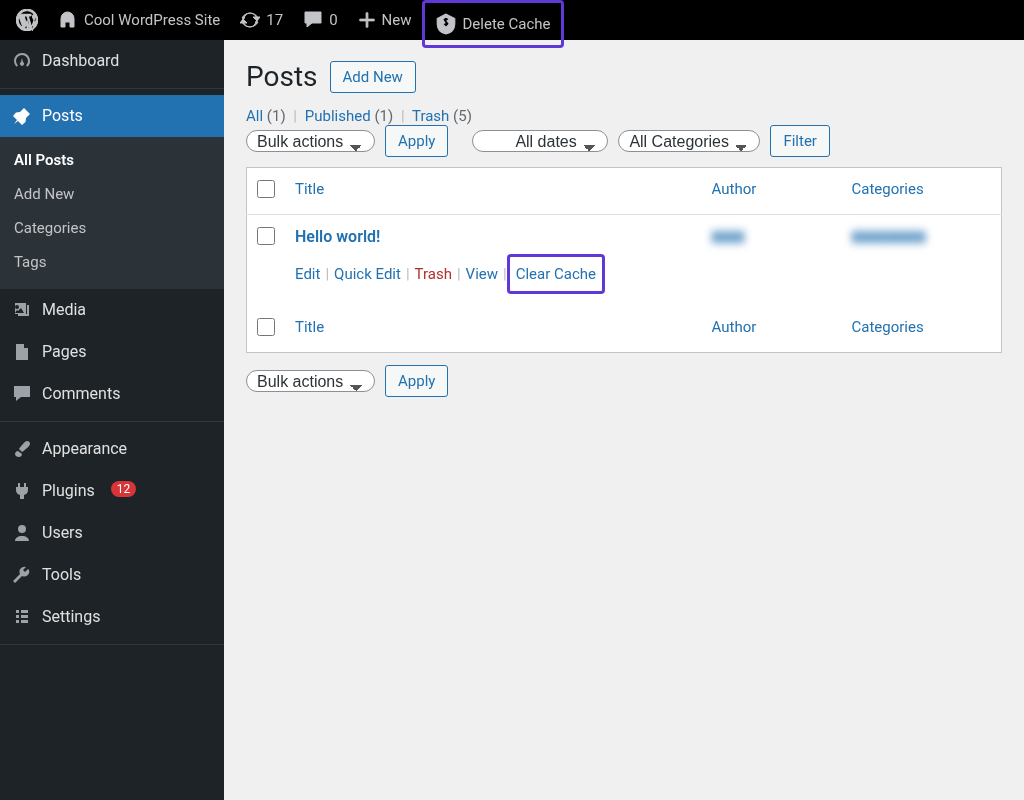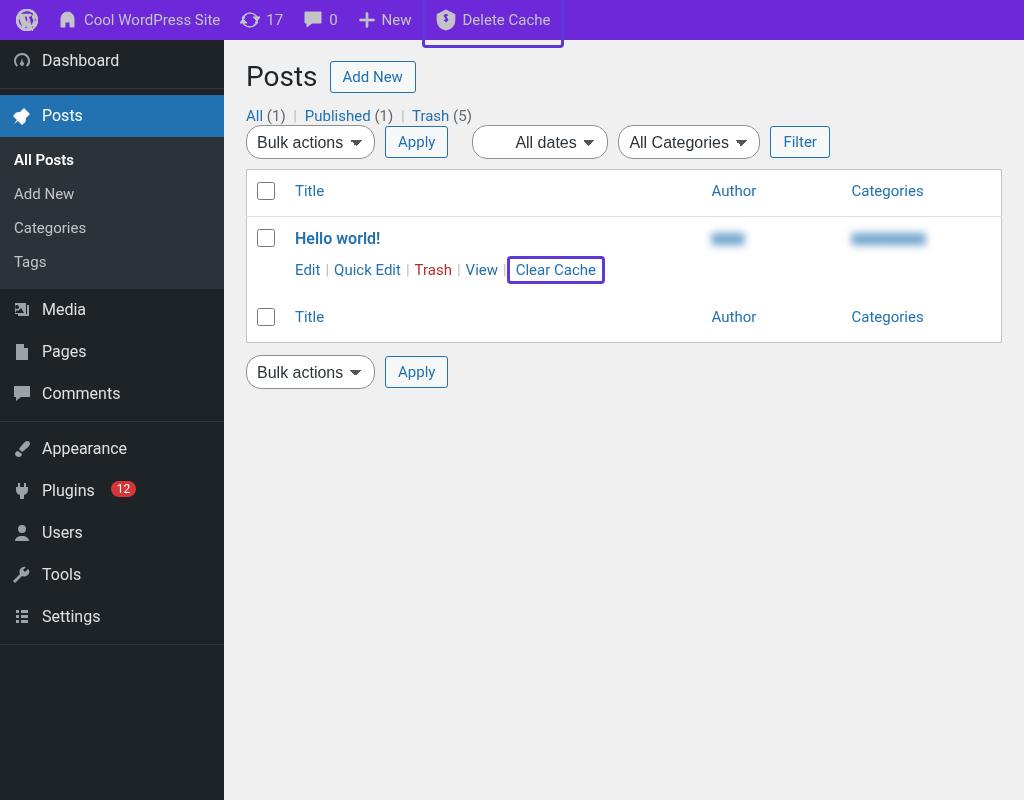--- a/index.html
+++ b/index.html
@@ -1,23 +1,23 @@
 <!DOCTYPE html>
 <html><head>
 <meta charset="utf-8">
 <style>
 * { margin:0; padding:0; box-sizing:border-box; }
 body { font-family:-apple-system,BlinkMacSystemFont,"Segoe UI",Roboto,sans-serif; font-size:14px; background:#f0f0f1; color:#3c434a; width:1024px; height:800px; overflow:hidden; }
 a { text-decoration:none; color:#2271b1; }
 
 
-#wpadminbar { height:40px; background:#6d28d9; color:#f0f0f1; display:flex; align-items:center; padding:0 6px; font-size:15px; position:relative; z-index:2;}
+#wpadminbar { height:40px; background:#000000; color:#f0f0f1; display:flex; padding:0 6px; font-size:15px; position:relative; z-index:2;}
 #wpadminbar .tb-item { display:flex; align-items:center; gap:6px; padding:0 10px; height:40px; color:#c3c4c7; cursor:pointer; }
 #wpadminbar .tb-item svg { stroke:#c3c4c7; fill:#c3c4c7; }
-#wpadminbar .hl { border:3px solid #5f38d8; border-radius:4px; height:56px; }
+#wpadminbar .hl { border:3px solid #5f38d8; border-radius:4px; height:48px; }
 
 
 #adminmenuwrap { position:absolute; top:40px; left:0; width:224px; bottom:0; background:#1d2327; color:#f0f0f1; font-size:16px; z-index:1;}
 .menu-item { display:flex; align-items:flex-start; gap:10px; padding:11px 12px; color:#e0e0e0; cursor:pointer; position:relative;}
 .menu-item svg { width:20px; height:20px; fill:#9ca2a7; }
 .menu-item.current { background:#2271b1; color:#fff; }
 .menu-item.current svg { fill:#fff;}
 .menu-item.current::after{ content:""; position:absolute; right:-8px; top:50%; margin-top:-8px; border:8px solid transparent; border-right-color:#f0f0f1;}
 .menu-sep { border-top:1px solid #32373c; margin:6px 0; }
 .submenu { background:#2c3338; padding:6px 0 10px;}
@@ -27,34 +27,34 @@
 
 
 #wpbody { margin-left:224px; padding:14px 22px 22px; }
 .page-head { display:flex; align-items:center; gap:12px; margin:6px 0 14px;}
 h1 { font-size:28px; font-weight:400; color:#1d2327;}
 .btn { display:inline-flex; align-items:center; background:#f6f7f7; color:#2271b1; border:1px solid #2271b1; border-radius:3px; padding:4px 12px; font-size:15px; cursor:pointer; height:32px;}
 .subsubsub { font-size:15px; color:#646970; }
 .subsubsub a { color:#2271b1;}
 .subsubsub .sep{ padding:0 4px; color:#bbb;}
 .tablenav { display:flex; gap:10px; align-items:center; margin-bottom:10px;}
-select { height:34px; font-size:16px; padding:0 30px 0 10px; border:1px solid #8c8f94; border-radius:15px; background:#fff; appearance:none; background-image:linear-gradient(45deg,transparent 50%,#555 50%),linear-gradient(135deg,#555 50%,transparent 50%); background-position:calc(100% - 18px) 14px,calc(100% - 12px) 14px; background-size:6px 6px; background-repeat:no-repeat; color:#2c3338;}
+select { height:22px; font-size:16px; padding:0 30px 0 10px; border:1px solid #8c8f94; border-radius:15px; background:#fff; appearance:none; background-image:linear-gradient(45deg,transparent 50%,#555 50%),linear-gradient(135deg,#555 50%,transparent 50%); background-position:calc(100% - 18px) 14px,calc(100% - 12px) 14px; background-size:6px 6px; background-repeat:no-repeat; color:#2c3338;}
 table.wp-list { width:100%; border:1px solid #c3c4c7; background:#fff; border-collapse:collapse; font-size:15px;}
 table.wp-list th, table.wp-list td { padding:12px 10px; text-align:left; vertical-align:top;}
 table.wp-list thead th, table.wp-list tfoot th { font-weight:400; color:#2271b1;}
 table.wp-list thead th.cb, table.wp-list tfoot th.cb, table.wp-list td.cb{ width:32px;}
 table.wp-list thead tr, table.wp-list tfoot tr { background:#fff;}
 table.wp-list tbody tr { border-top:1px solid #e0e0e0;}
 table.wp-list input[type=checkbox]{ width:18px; height:18px; border:1px solid #8c8f94; border-radius:3px;}
 .row-title { color:#2271b1; font-weight:600; font-size:16px;}
 .row-actions { color:#bbb; font-size:15px; margin-top:8px; display:flex; align-items:center; flex-wrap:wrap;}
 .row-actions a { color:#2271b1;}
 .row-actions a.trash{ color:#b32d2e;}
 .row-actions .sep{ padding:0 5px;}
-.hlbox { border:3px solid #5f38d8; border-radius:4px; padding:2px 6px; display:inline-block;}
+.hlbox { border:3px solid #5f38d8; border-radius:4px; padding:8px 6px; display:inline-block;}
 .blur { filter:blur(4px); color:#2271b1; user-select:none;}
 </style>
 </head>
 <body>
 
 <div id="wpadminbar">
   <div class="tb-item">
     <svg width="22" height="22" viewBox="0 0 20 20">
         <path d="M10 .2A9.8 9.8 0 1 0 19.8 10 9.8 9.8 0 0 0 10 .2Zm-8 9.8a8 8 0 0 1 .7-3.3l3.8 10.4A8 8 0 0 1 2 10Zm8 8a8 8 0 0 1-2.3-.3l2.4-7 2.5 6.8a8 8 0 0 1-2.6.5Zm1.1-11.7h2c.9 0 .8-1.4 0-1.4h-5c-.9 0-.9 1.4 0 1.4h1.7l2.5 6.9-1.7 5a118 118 0 0 1-3.1-12h1.8c.9 0 .8-1.4 0-1.4H3.7A8 8 0 0 1 16.6 5c-.9 0-1.6.8-1.6 1.8s.5 1.7 1 2.7c.4.8.8 1.8.8 3.2a12 12 0 0 1-.8 3.3l-1 3.3Zm6.4-1a8 8 0 0 1-3 10.4l2.4-7.1a7.4 7.4 0 0 0 .6-3.3Z"></path>
       </svg>

